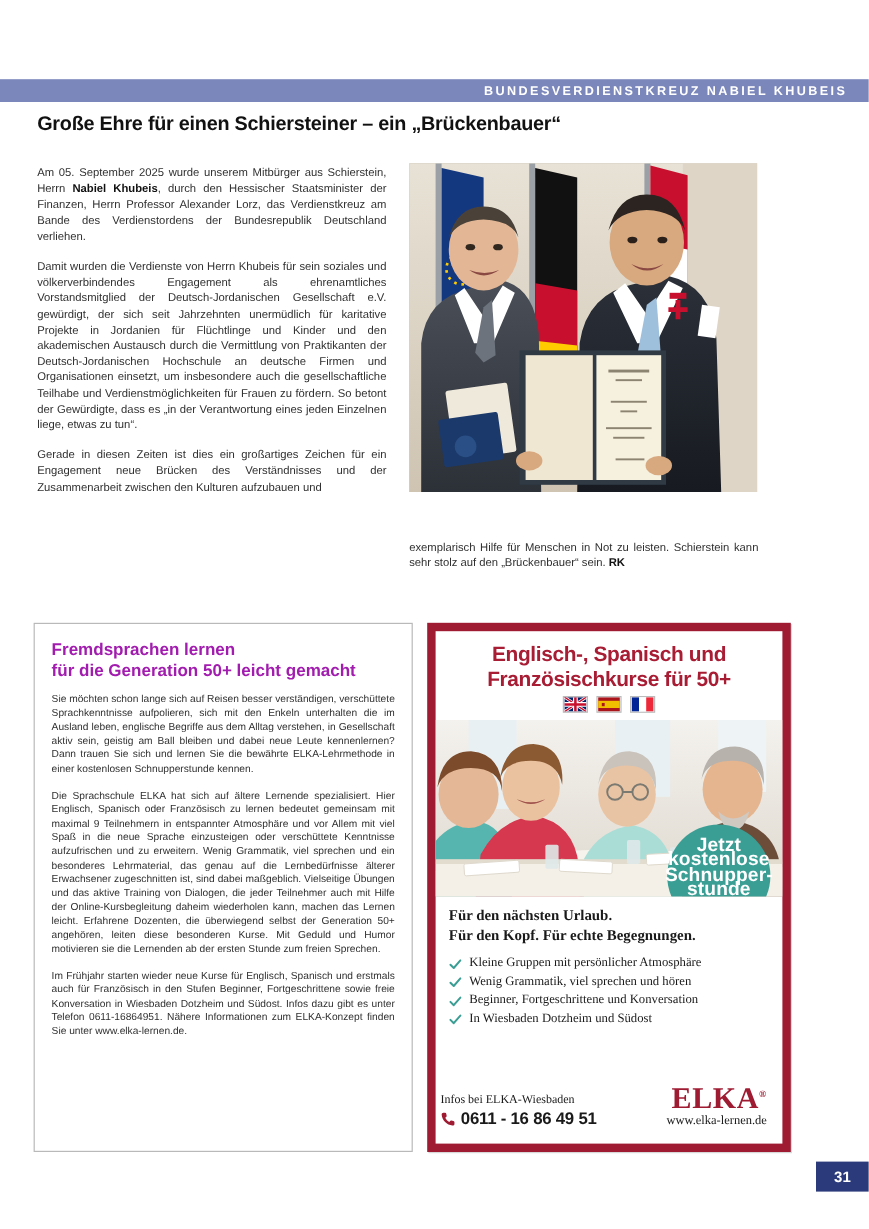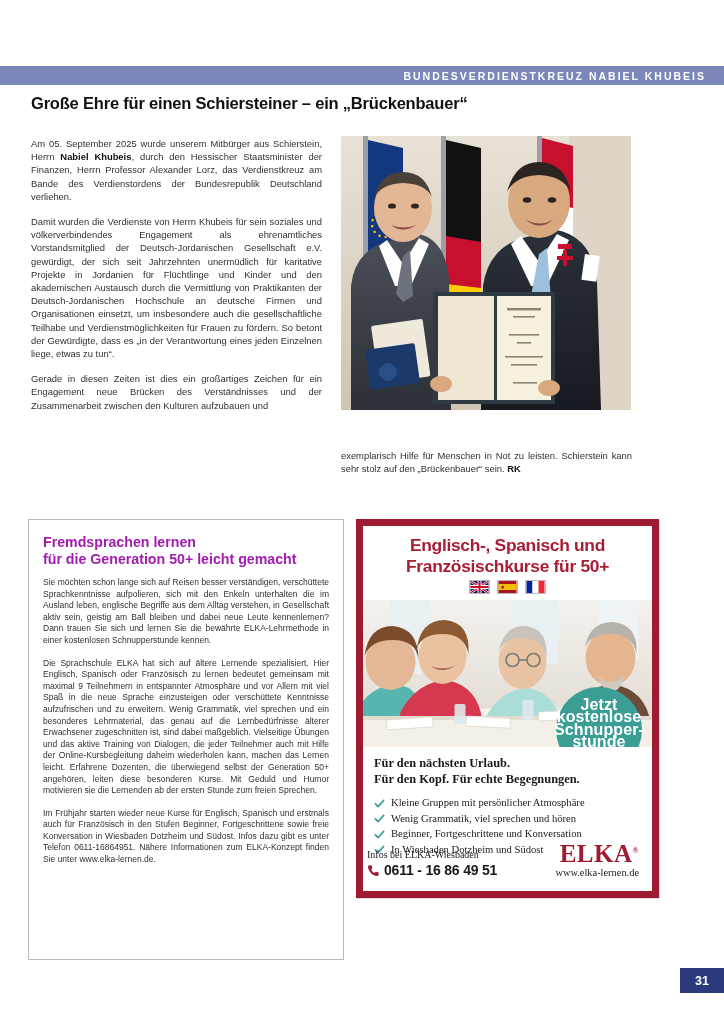--- a/index.html
+++ b/index.html
@@ -68,21 +68,21 @@
     font-size:14.2px;line-height:17px;font-weight:bold;
     color:#a21caf;
   }
   .ad-left .body{
     font-size:8.5px;line-height:11.6px;color:#303030;text-align:justify;
   }
   .ad-left .body p{margin:0 0 11px 0;}
   .ad-left .body p:last-child{margin-bottom:0;}
   
   .ad-right{
-    position:absolute;left:356px;top:519px;width:303px;height:379px;
+    position:absolute;left:356px;top:519px;width:303px;height:441px;
     background:#9e1b32;
     box-sizing:border-box;
     padding:7px;
     box-shadow:1px 1px 0 #d8d8d8;
   }
   .ad-right-inner{
     position:relative;width:100%;height:100%;
     background:#ffffff;
     overflow:hidden;
   }

